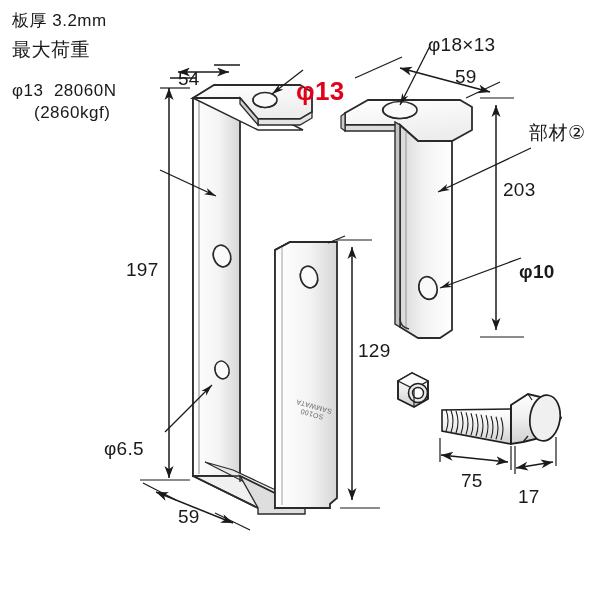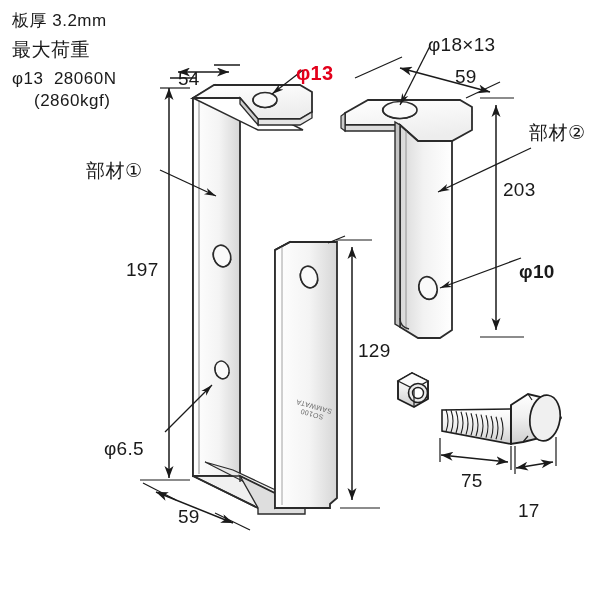--- a/index.html
+++ b/index.html
@@ -14,21 +14,21 @@
   #svgroot{position:absolute;left:0;top:0;width:600px;height:600px;}
   .spec-block{
     position:absolute;left:12px;top:10px;
     color:#1a1a1a;
     line-height:1.25;
     letter-spacing:0.5px;
   }
   .spec-line{font-size:17px;white-space:pre;}
   .spec-line.l1{font-size:17px;}
   .spec-line.l2{font-size:19px;margin-top:7px;}
-  .spec-line.l3{font-size:17px;margin-top:6px;text-align:center;}
+  .spec-line.l3{font-size:17px;margin-top:18px;text-align:center;}
   .spec-line.l4{font-size:17px;margin-top:1px;padding-left:22px;}
   .dim{
     position:absolute;
     font-size:19px;
     color:#1a1a1a;
     white-space:nowrap;
     letter-spacing:0.3px;
     margin-top:16px;
   }
   .dim.red{color:#e3001b;font-weight:bold;}
@@ -255,43 +255,42 @@
 
   <div class="spec-block">
     <div class="spec-line l1">板厚 3.2mm</div>
     <div class="spec-line l2">最大荷重</div>
     <div class="spec-line l3">φ13  28060N</div>
     <div class="spec-line l4">(2860kgf)</div>
   </div>
 
   <div class="dim" style="left:178px;top:52px;">54</div>
 
-  <div class="dim red" style="left:296px;top:46px;font-size:20px;">φ13</div>
+  <div class="dim red" style="left:296px;top:60px;font-size:26px;">φ13</div>
 
   <div class="dim" style="left:126px;top:243px;">197</div>
 
   <div class="dim" style="left:104px;top:422px;">φ6.5</div>
 
   <div class="dim" style="left:178px;top:490px;">59</div>
 
   <div class="dim" style="left:358px;top:324px;">129</div>
 
   <div class="dim" style="left:428px;top:18px;">φ18×13</div>
 
   <div class="dim" style="left:455px;top:50px;">59</div>
 
   <div class="dim" style="left:503px;top:163px;">203</div>
 
   <div class="dim" style="left:519px;top:245px;font-weight:bold;">φ10</div>
 
   <div class="dim" style="left:461px;top:454px;">75</div>
 
-  <div class="dim" style="left:518px;top:484px;">17</div>
-
-  <div class="label-jp" style="left:86px;top:158px;">部材①</div>
+  <div class="dim" style="left:518px;top:470px;">17</div>
+
 
   <div class="label-jp" style="left:529px;top:120px;">部材②</div>
 
   <div class="plate-mark" style="left:293px;top:402px;width:40px;">
     <div>SO100</div>
     <div>SAMWATA</div>
   </div>
 
 </div>
 

